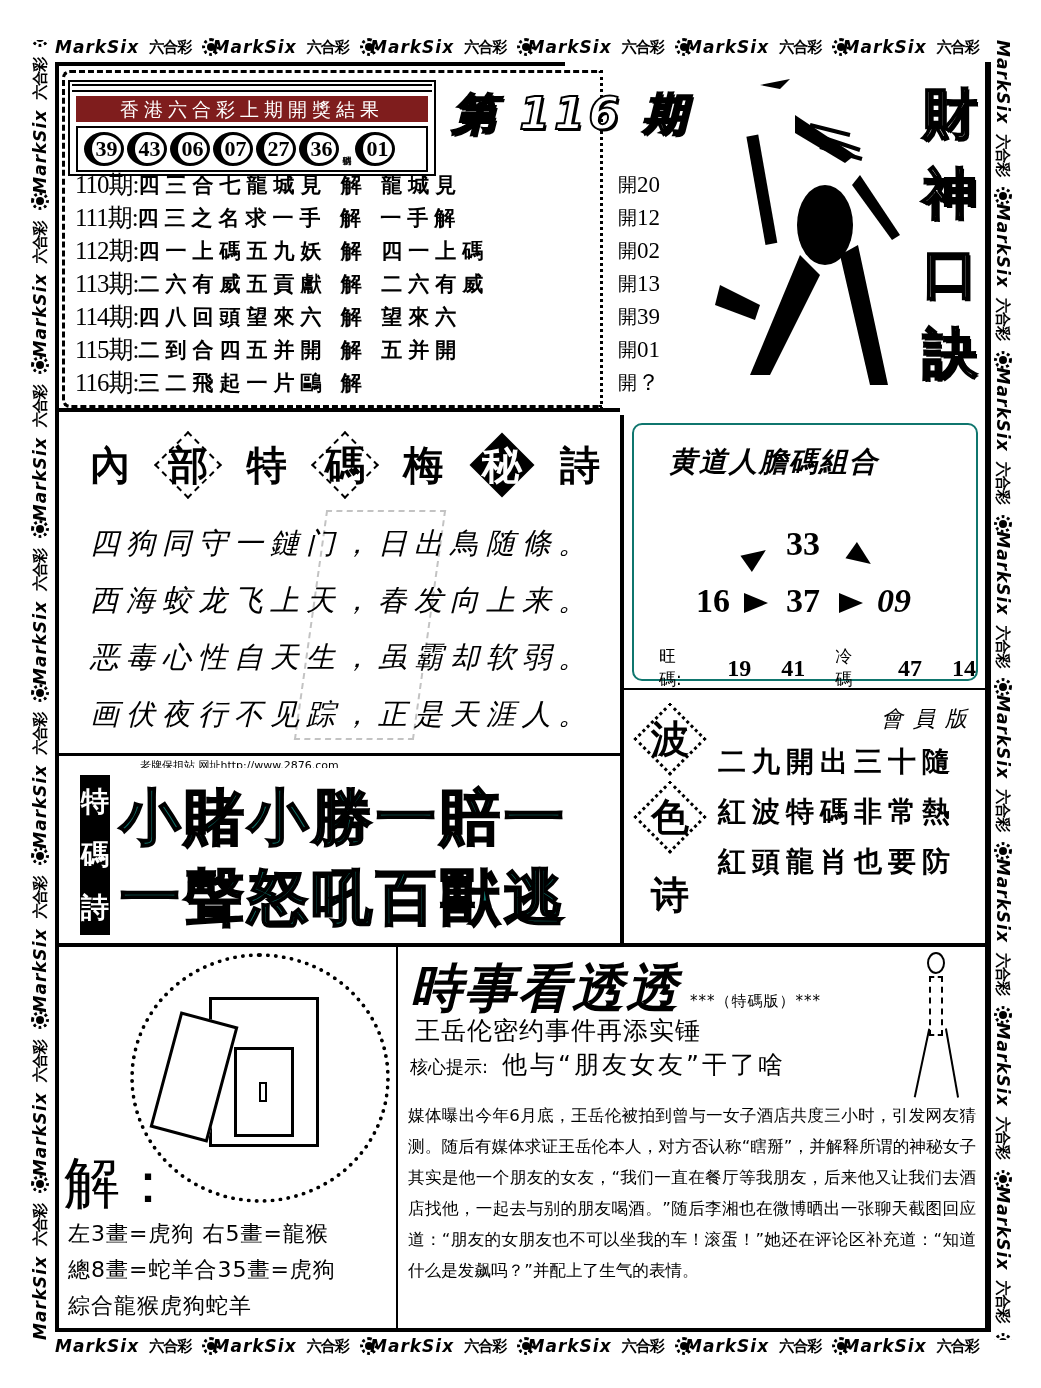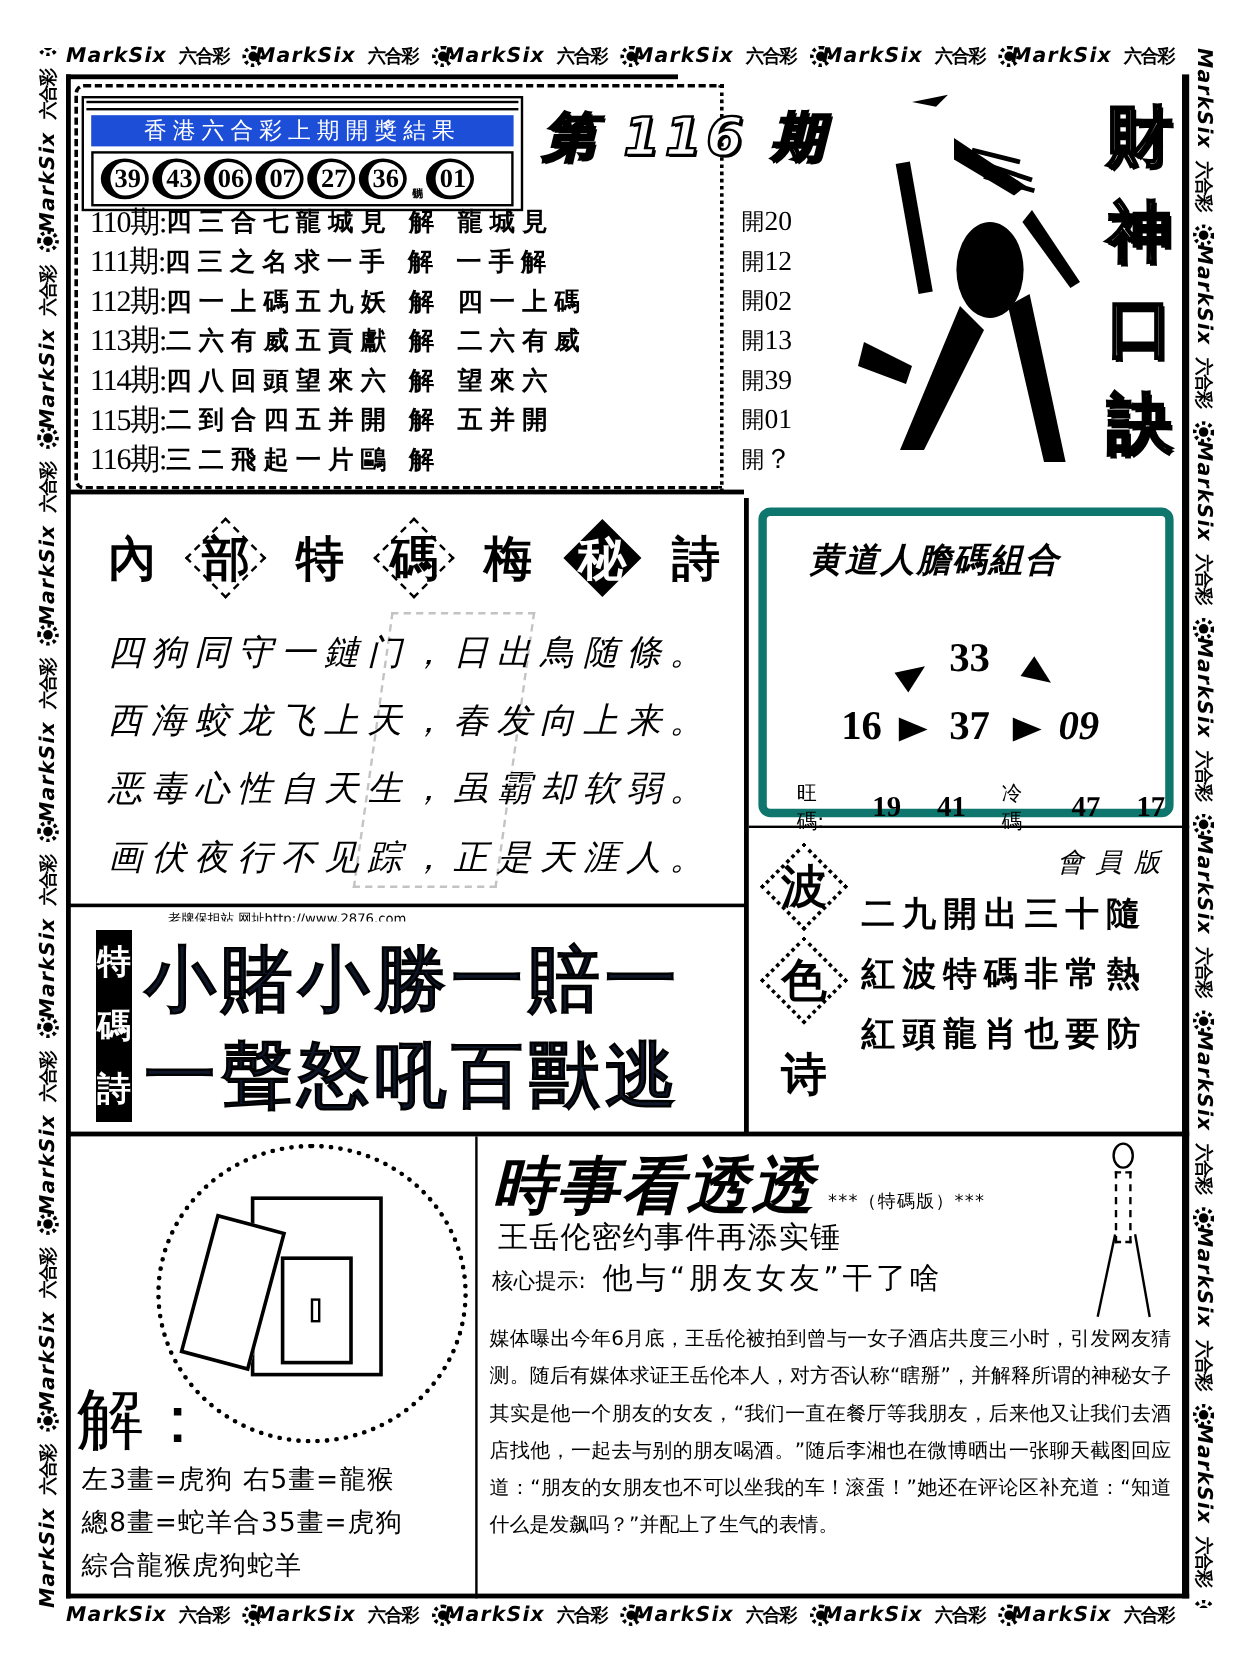--- a/index.html
+++ b/index.html
@@ -22,21 +22,21 @@
 
   
   .frame { position: absolute; left: 55px; top: 62px; width: 936px; height: 1270px; border-left: 4px solid #000; border-right: 6px solid #000; border-bottom: 4px solid #000; }
   .frame-top { position: absolute; left: 55px; top: 62px; width: 510px; height: 4px; background: #000; }
 
   
   .dash-box { position: absolute; left: 62px; top: 70px; width: 540px; height: 338px; border: 3px dashed #000; border-radius: 8px 0 0 8px; border-right: none; }
   .dash-right { position: absolute; left: 600px; top: 70px; width: 0; height: 340px; border-left: 3px dotted #000; }
   .lot-box { position: absolute; left: 68px; top: 80px; width: 368px; height: 96px; border: 2px solid #000; }
   .lot-lines { position: absolute; left: 2px; right: 2px; top: 2px; height: 8px; border-top: 2px solid #000; border-bottom: 2px solid #000; }
-  .lot-title { position: absolute; left: 6px; right: 6px; top: 14px; height: 26px; background: #1d4ed8; color: #fff; font-family: "DejaVu Sans", sans-serif; font-size: 19px; letter-spacing: 5px; text-align: center; line-height: 26px; }
+  .lot-title { position: absolute; left: 6px; right: 6px; top: 14px; height: 26px; background: #7f1d1d; color: #fff; font-family: "DejaVu Sans", sans-serif; font-size: 19px; letter-spacing: 5px; text-align: center; line-height: 26px; }
   .balls { position: absolute; left: 6px; top: 44px; right: 6px; height: 46px; border: 2px solid #000; display: flex; align-items: center; padding-left: 6px; gap: 3px; }
   .ball { width: 40px; height: 34px; border-radius: 50%; border: 3px solid #000; border-left-width: 8px; display: flex; align-items: center; justify-content: center; font-family: "Liberation Serif", serif; font-weight: bold; font-size: 22px; }
   .special-label { writing-mode: vertical-rl; font-size: 9px; font-family: "DejaVu Sans", sans-serif; line-height: 10px; }
 
   .issue-title { position: absolute; left: 452px; top: 85px; font-family: "DejaVu Sans", sans-serif; font-size: 44px; font-weight: bold; font-style: italic; color: #fff; -webkit-text-stroke: 2px #000; letter-spacing: 4px; text-shadow: 2px 2px 0 #000; }
 
   .period-list { position: absolute; left: 75px; top: 168px; width: 520px; }
   .period-row { display: flex; height: 33px; align-items: center; font-size: 24px; }
   .period-num { font-family: "Liberation Serif", serif; font-size: 25px; letter-spacing: -1px; }
   .period-text { font-family: "DejaVu Serif", serif; font-weight: bold; font-size: 21px; letter-spacing: 6px; }
@@ -56,41 +56,41 @@
   .poem-title { position: absolute; left: 20px; top: 20px; width: 530px; display: flex; justify-content: space-between; align-items: center; }
   .pt-char { font-family: "DejaVu Serif", serif; font-weight: bold; font-size: 40px; width: 60px; height: 60px; display: flex; align-items: center; justify-content: center; }
   .pt-char.dia-o { position: relative; }
   .pt-char.dia-o::before { content: ""; position: absolute; width: 44px; height: 44px; border: 2px dashed #000; transform: rotate(45deg); }
   .pt-char.dia-f { position: relative; color: #fff; z-index: 0; }
   .pt-char.dia-f::before { content: ""; position: absolute; width: 46px; height: 46px; background: #000; transform: rotate(45deg); z-index: -1; }
   .poem-lines { position: absolute; left: 30px; top: 100px; }
   .poem-line { font-family: "DejaVu Serif", serif; font-size: 29px; letter-spacing: 7px; height: 57px; line-height: 57px; font-style: italic; }
   .poem-water { position: absolute; left: 250px; top: 95px; width: 120px; height: 230px; border: 2px dashed #888; opacity: .5; transform: skewX(-8deg); }
 
-  .combo-box { position: absolute; left: 632px; top: 423px; width: 346px; height: 258px; border: 7px solid #0f766e; border-radius: 10px; }
+  .combo-box { position: absolute; left: 632px; top: 423px; width: 346px; height: 258px; border: 2px solid #0f766e; border-radius: 10px; }
   .combo-title { position: absolute; left: 35px; top: 18px; font-family: "DejaVu Serif", serif; font-weight: bold; font-size: 28px; letter-spacing: 2px; font-style: italic; }
   .combo-num { position: absolute; font-family: "Liberation Serif", serif; font-weight: bold; font-size: 34px; }
   .arrow { position: absolute; width: 0; height: 0; border-top: 10px solid transparent; border-bottom: 10px solid transparent; border-left: 24px solid #000; }
   .combo-foot { position: absolute; left: 25px; top: 220px; display: flex; align-items: center; gap: 30px; font-family: "Liberation Serif", serif; font-weight: bold; }
   .combo-foot .lbl { font-family: "DejaVu Sans", sans-serif; font-size: 17px; font-weight: normal; }
   .combo-foot .n { font-size: 24px; }
 
   .wave-section { position: absolute; left: 630px; top: 692px; width: 355px; height: 250px; }
   .wave-side { position: absolute; left: 5px; top: 8px; width: 70px; }
   .wave-side .c { width: 70px; height: 78px; display: flex; align-items: center; justify-content: center; font-family: "DejaVu Serif", serif; font-weight: bold; font-size: 38px; position: relative; }
   .wave-side .c.d::before { content: ""; position: absolute; width: 46px; height: 46px; border: 3px dotted #000; transform: rotate(45deg); }
   .wave-edition { position: absolute; right: 8px; top: 12px; font-family: "DejaVu Serif", serif; font-size: 22px; letter-spacing: 10px; font-style: italic; }
   .wave-lines { position: absolute; left: 88px; top: 45px; }
   .wave-line { font-family: "DejaVu Serif", serif; font-weight: bold; font-size: 28px; letter-spacing: 6px; height: 50px; line-height: 50px; }
 
   .slogan-section { position: absolute; left: 60px; top: 757px; width: 560px; height: 185px; }
   .slogan-url { position: absolute; left: 80px; top: 2px; font-size: 11px; font-family: "DejaVu Sans", sans-serif; height: 9px; overflow: hidden; line-height: 14px; }
   .slogan-side { position: absolute; left: 20px; top: 18px; width: 30px; height: 160px; background: #000; color: #fff; display: flex; flex-direction: column; align-items: center; justify-content: space-around; font-family: "DejaVu Serif", serif; font-weight: bold; font-size: 28px; }
   .slogan-lines { position: absolute; left: 60px; top: 20px; }
-  .slogan-line { font-family: "DejaVu Serif", serif; font-weight: normal; font-size: 60px; letter-spacing: 4px; height: 80px; line-height: 80px; color: #0f172a; -webkit-text-stroke: 2px #000; }
+  .slogan-line { font-family: "DejaVu Serif", serif; font-weight: bold; font-size: 60px; letter-spacing: 4px; height: 80px; line-height: 80px; color: #0f766e; -webkit-text-stroke: 2px #000; }
 
   
   .riddle { position: absolute; left: 60px; top: 948px; width: 335px; height: 380px; }
   .riddle-art { position: absolute; left: 70px; top: 5px; width: 260px; height: 250px; border-radius: 50%; border: 4px dotted #000; }
   .riddle-art .glyph { position: absolute; left: 75px; top: 40px; width: 110px; height: 150px; border: 3px solid #000; background: #fff; }
   .riddle-art .glyph2 { position: absolute; left: 30px; top: 60px; width: 60px; height: 120px; border: 3px solid #000; background: #fff; transform: rotate(15deg); }
   .riddle-art .glyph3 { position: absolute; left: 100px; top: 90px; width: 60px; height: 90px; border: 3px solid #000; background: #fff; }
   .riddle-art .dot { position: absolute; left: 125px; top: 125px; width: 8px; height: 20px; border: 2px solid #000; }
   .riddle-label { position: absolute; left: 4px; top: 198px; font-family: "DejaVu Serif", serif; font-size: 56px; }
   .riddle-lines { position: absolute; left: 8px; top: 268px; }
@@ -345,21 +345,21 @@
   <div class="arrow" style="left:110px; top:168px;"></div>
   <div class="combo-num" style="left:152px; top:157px;">37</div>
   <div class="arrow" style="left:205px; top:168px;"></div>
   <div class="combo-num" style="left:243px; top:157px;font-style:italic;">09</div>
   <div class="combo-foot">
     <span class="lbl">旺碼:</span>
     <span class="n">19</span>
     <span class="n">41</span>
     <span class="lbl">冷碼</span>
     <span class="n">47</span>
-    <span class="n">17</span>
+    <span class="n">14</span>
   </div>
 </div>
 
 <div class="wave-section">
   <div class="wave-side">
     <div class="c d">波</div>
     <div class="c d">色</div>
     <div class="c">诗</div>
   </div>
   <div class="wave-edition">會員版</div>

